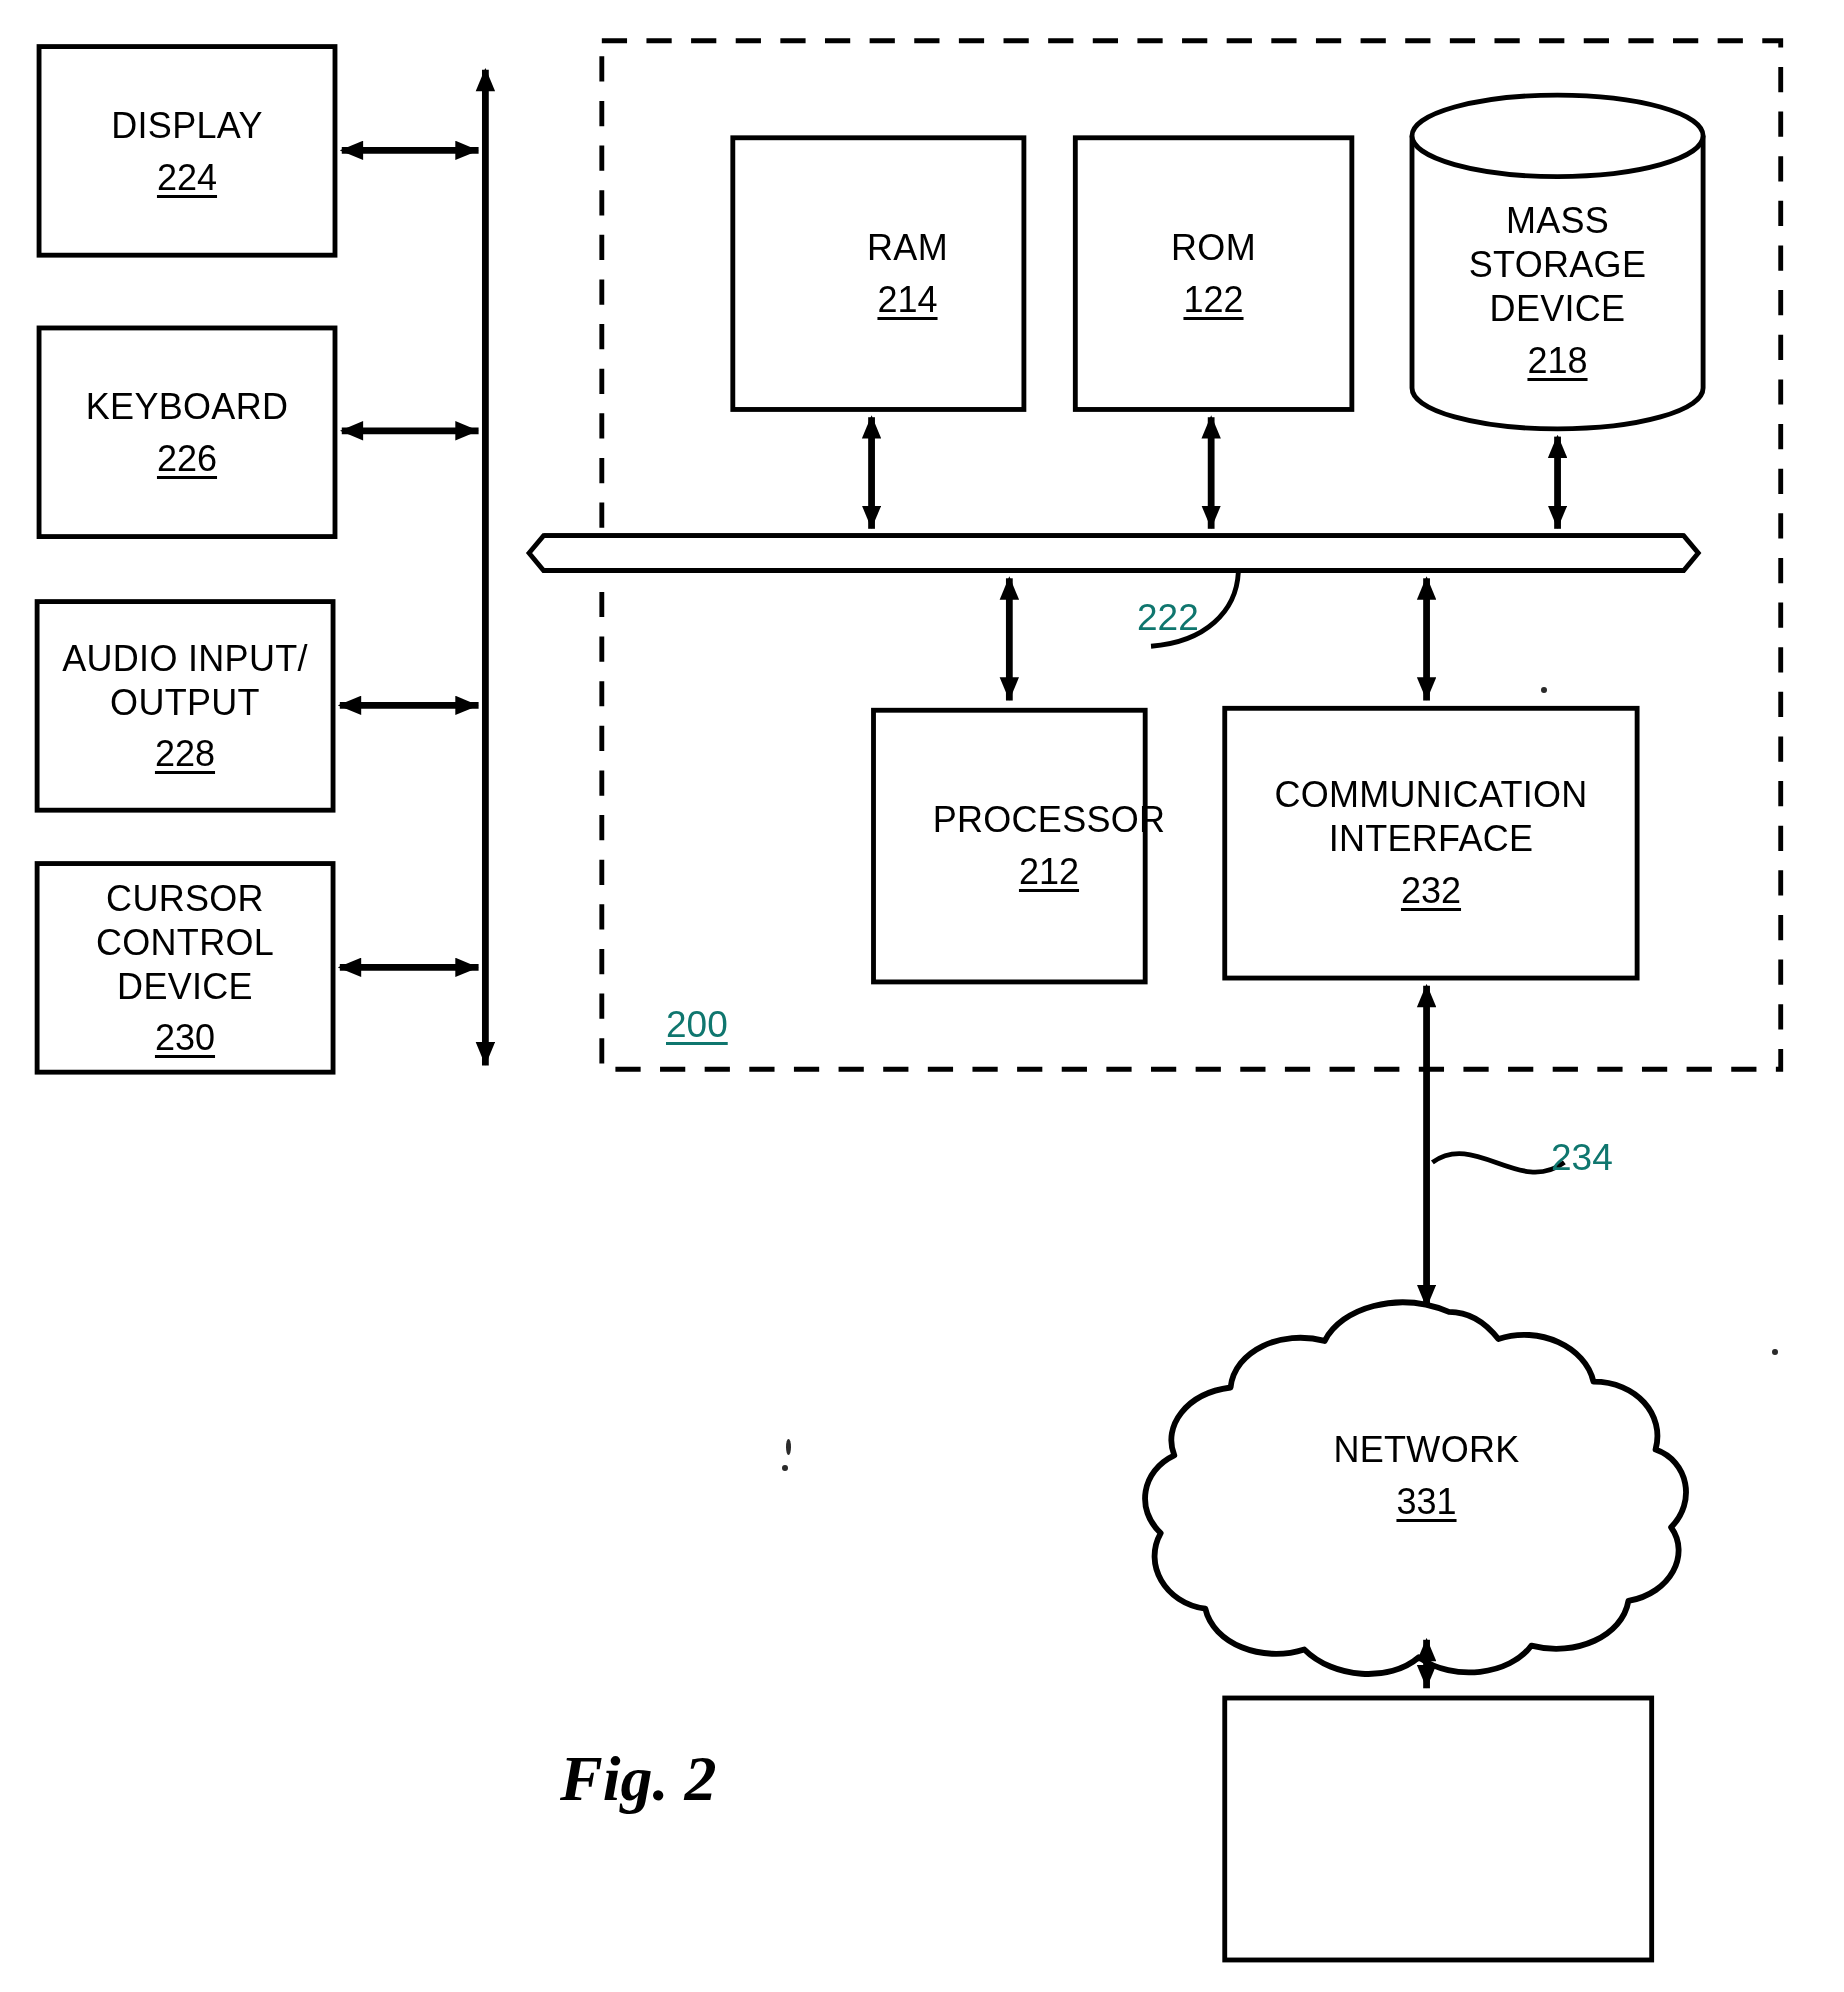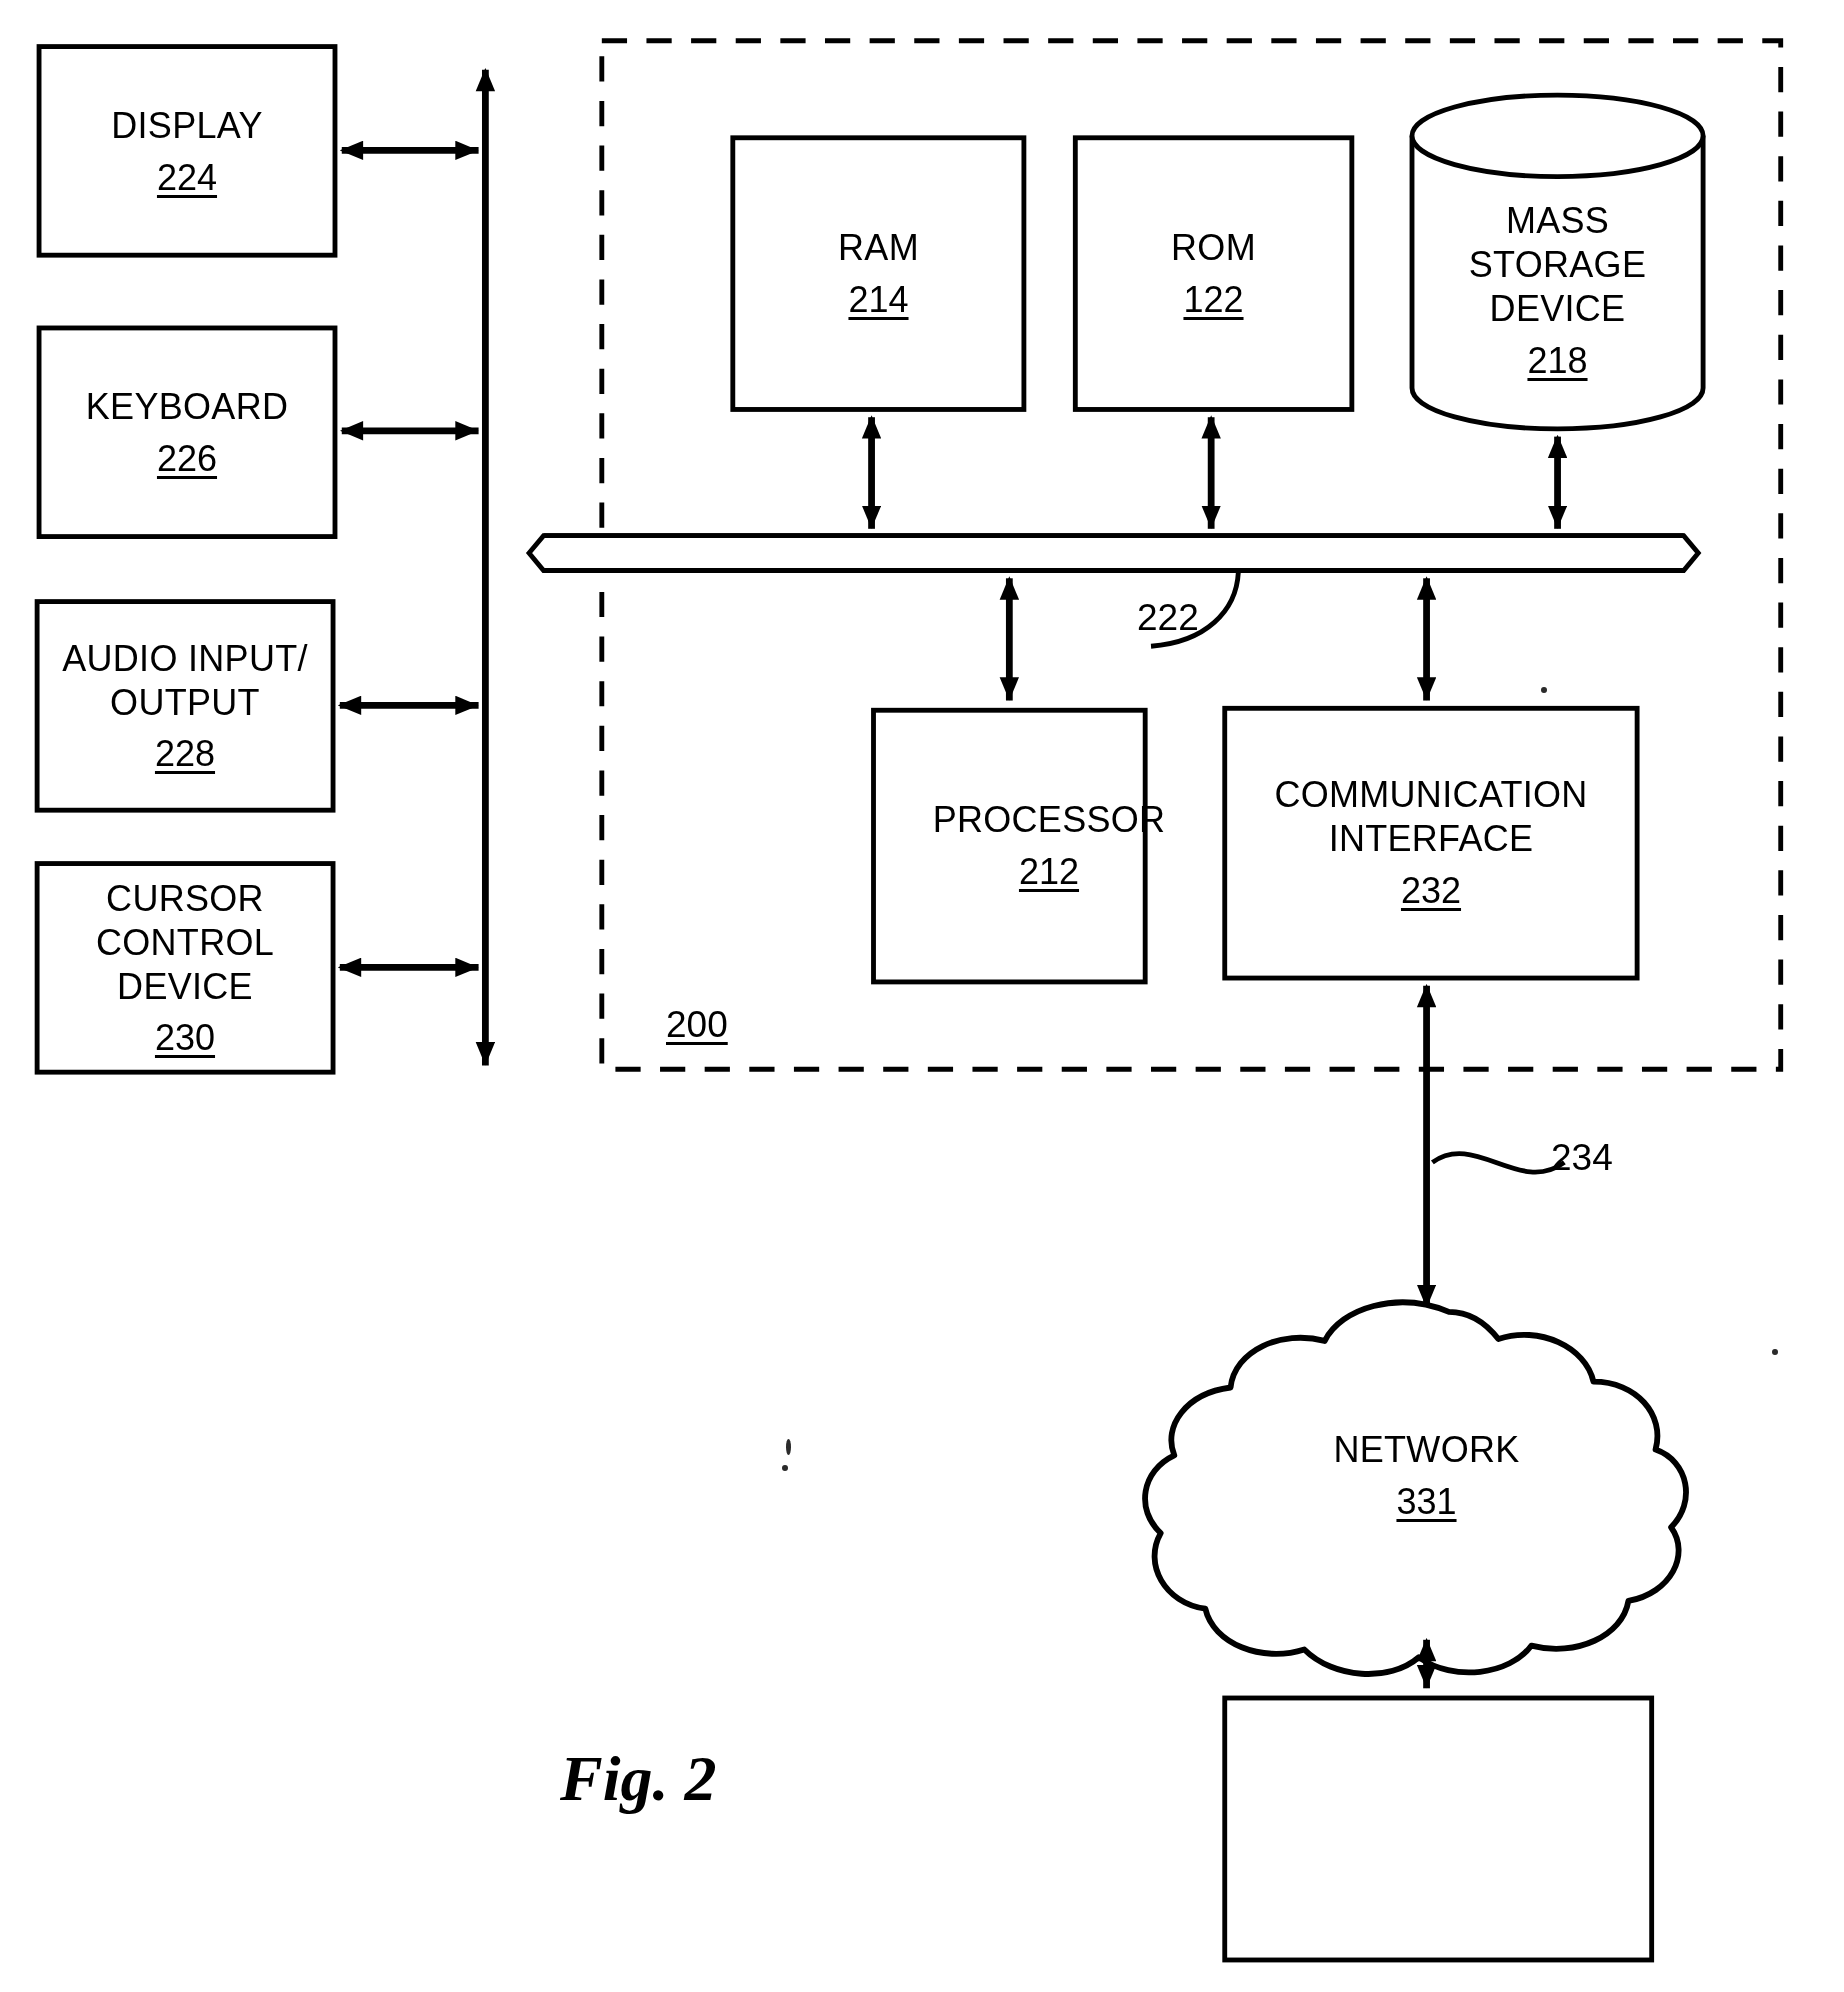--- a/index.html
+++ b/index.html
@@ -45,21 +45,21 @@
     font-size: 36px;
     text-decoration: underline;
     text-underline-offset: 4.9px;
     text-decoration-thickness: 2.9px;
     margin-top: 8px;
   }
   .callout {
     position: absolute;
     font-size: 37px;
     font-family: "Liberation Sans", sans-serif;
-    color: #000000;
+    color: #0f766e;
     white-space: pre;
   }
   .callout.underlined {
     text-decoration: underline;
     text-underline-offset: 4.9px;
     text-decoration-thickness: 2.9px;
   }
   .fig-caption {
     position: absolute;
     font-family: "Liberation Serif", serif;
@@ -201,21 +201,21 @@
     <span class="ref">228</span>
   </div>
 
   <div class="node-label" style="left:37px; top:864px; width:296px; height:209px;">
     <span class="txt">CURSOR</span>
     <span class="txt">CONTROL</span>
     <span class="txt">DEVICE</span>
     <span class="ref">230</span>
   </div>
 
-  <div class="node-label" style="left:733px; top:138px; width:291px; height:272px;">
+  <div class="node-label" style="left:762px; top:138px; width:291px; height:272px;">
     <span class="txt">RAM</span>
     <span class="ref">214</span>
   </div>
 
   <div class="node-label" style="left:1075px; top:138px; width:277px; height:272px;">
     <span class="txt">ROM</span>
     <span class="ref">122</span>
   </div>
 
   <div class="node-label" style="left:1412px; top:155px; width:291px; height:272px;">

